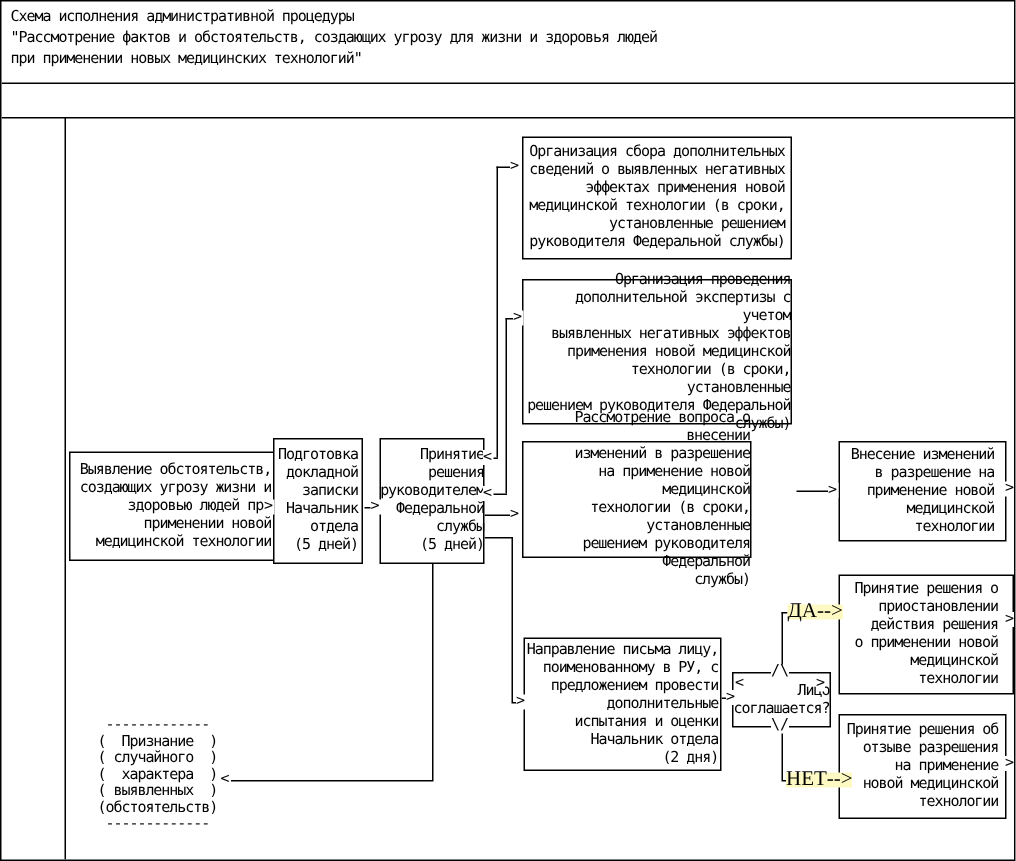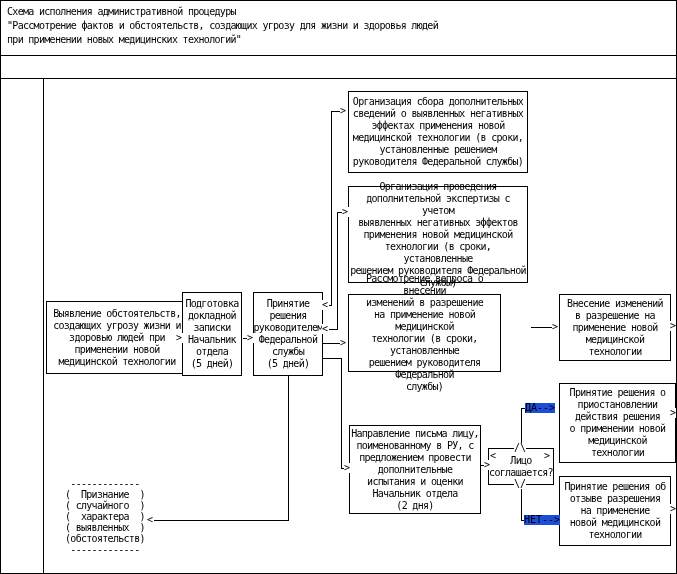--- a/index.html
+++ b/index.html
@@ -15,43 +15,44 @@
     color:#000;
     overflow:hidden;
   }
   .ln{position:absolute;background:#000;}
   .box{
     position:absolute;
     border:1px solid #000;
     box-sizing:border-box;
     background:#fff;
     display:flex;align-items:center;justify-content:center;
-    text-align:center;
+    text-align:right;
     white-space:pre-line;
     line-height:12px;
   }
   .pre{
     position:absolute;
     white-space:pre;
     line-height:11px;
     background:#fff;
   }
   .ah{
     position:absolute;
     width:7px;height:10px;
     font-size:10px;line-height:10px;
     letter-spacing:0;
     background:#fff;
   }
   .lbl{
     position:absolute;
-    height:10px;font-size:10px;line-height:10px;
+    height:10px;font-size:14px;line-height:10px;
     letter-spacing:0;
-    background:#1d4ed8;
+    background:#fef9c3;
     white-space:pre;
+    font-family:Liberation Serif, serif;
   }
   .title{
     position:absolute;left:6px;top:4px;
     white-space:pre-line;
     line-height:14px;
   }
   .sidebar{
     position:absolute;left:4px;top:210px;width:38px;
     white-space:pre-line;
     line-height:10px;

